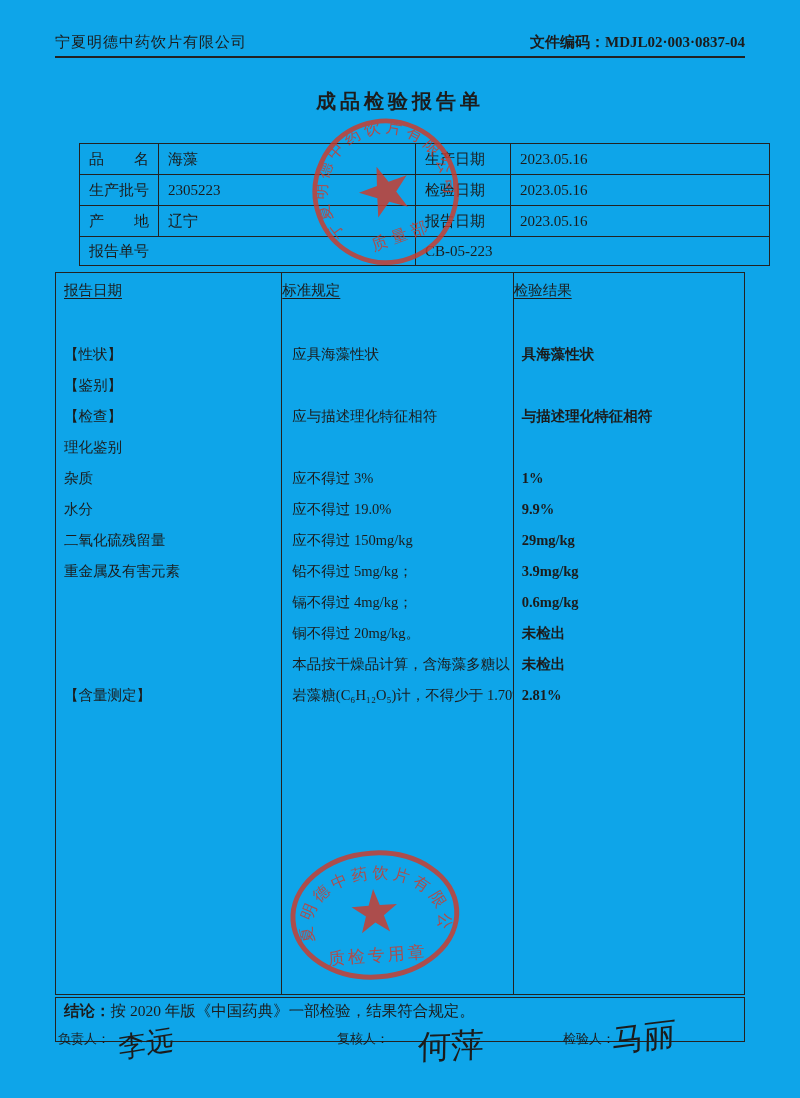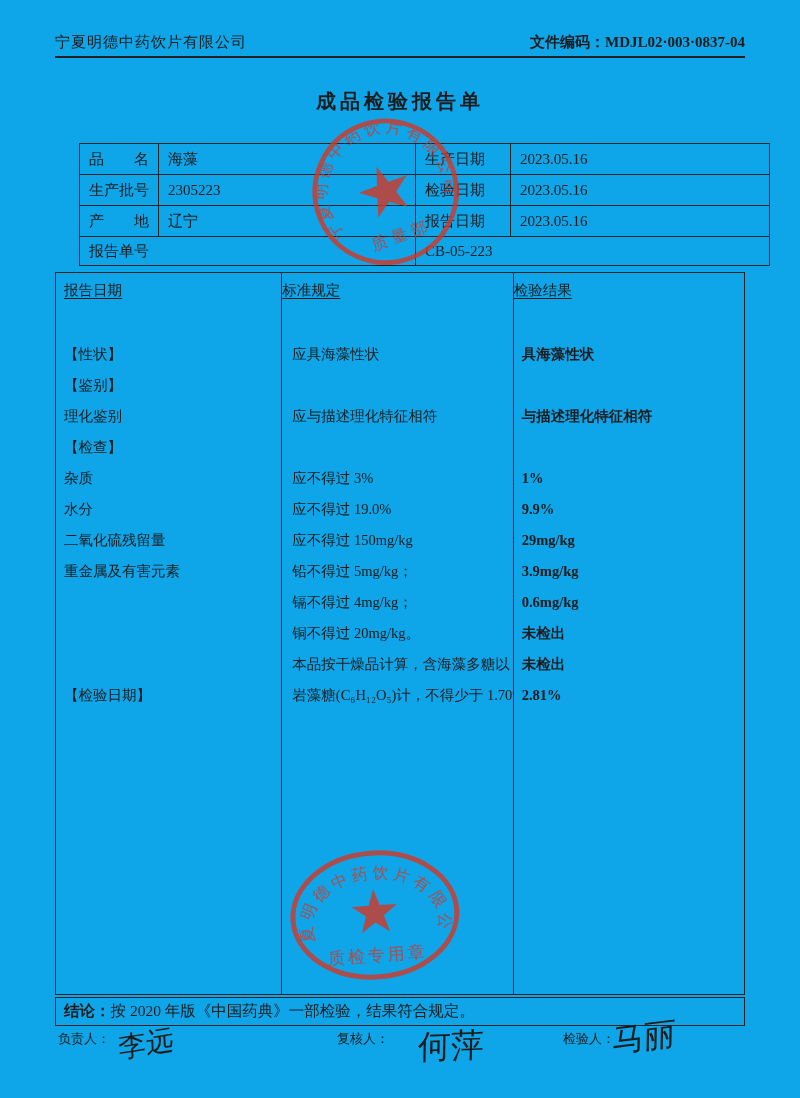--- a/index.html
+++ b/index.html
@@ -38,21 +38,21 @@
   .col-std .col-head, .col-res .col-head { text-align: left; }
   .bline { height: 31px; line-height: 31px; white-space: nowrap; }
   .col-items .bline { padding-left: 8px; }
   .col-std .bline { padding-left: 10px; }
   .col-res .bline { padding-left: 8px; font-weight: bold; }
   
   .stamp { position: absolute; opacity: 0.82; }
   .stamp-top { left: 299px; top: 104px; width: 172px; height: 172px; transform: rotate(-20deg); }
   .stamp-bottom { left: 287px; top: 849px; width: 176px; height: 136px; transform: rotate(-4deg); }
   
-  .conclusion { position: absolute; left: 55px; top: 997px; width: 690px; height: 29px;
+  .conclusion { position: absolute; left: 55px; top: 997px; width: 690px; height: 45px;
                 border: 1.5px solid #222; line-height: 26px; padding-left: 8px; font-size: 15.5px; }
   .conclusion .lbl { font-weight: bold; }
   
   .sig-label { position: absolute; top: 1030px; font-size: 13px; }
   .sig-label.l1 { left: 58px; }
   .sig-label.l2 { left: 337px; }
   .sig-label.l3 { left: 563px; }
   .sig-name { position: absolute; color: #1b1b1b; font-family: "DejaVu Sans", sans-serif; }
   .sig-1 { left: 118px; top: 1025px; font-size: 28px; transform: rotate(-9deg) skewX(-6deg); }
   .sig-2 { left: 418px; top: 1024px; font-size: 33px; transform: rotate(-2deg) skewX(-3deg); }
@@ -100,30 +100,30 @@
       <td class="rpt" colspan="2">CB-05-223</td>
     </tr>
   </tbody>
     </table>
 
   <div class="body-table">
     <div class="col col-items">
       <div class="col-head"><span>报告日期</span></div>
       <div class="bline">【性状】</div>
       <div class="bline">【鉴别】</div>
+      <div class="bline">【检查】</div>
       <div class="bline">理化鉴别</div>
-      <div class="bline">【检查】</div>
       <div class="bline">杂质</div>
       <div class="bline">水分</div>
       <div class="bline">二氧化硫残留量</div>
       <div class="bline">重金属及有害元素</div>
       <div class="bline"></div>
       <div class="bline"></div>
       <div class="bline"></div>
-      <div class="bline">【检验日期】</div>
+      <div class="bline">【含量测定】</div>
       <div class="bline"></div>
     </div>
     <div class="col col-std">
       <div class="col-head"><span>标准规定</span></div>
       <div class="bline">应具海藻性状</div>
       <div class="bline"></div>
       <div class="bline">应与描述理化特征相符</div>
       <div class="bline"></div>
       <div class="bline">应不得过 3%</div>
       <div class="bline">应不得过 19.0%</div>

